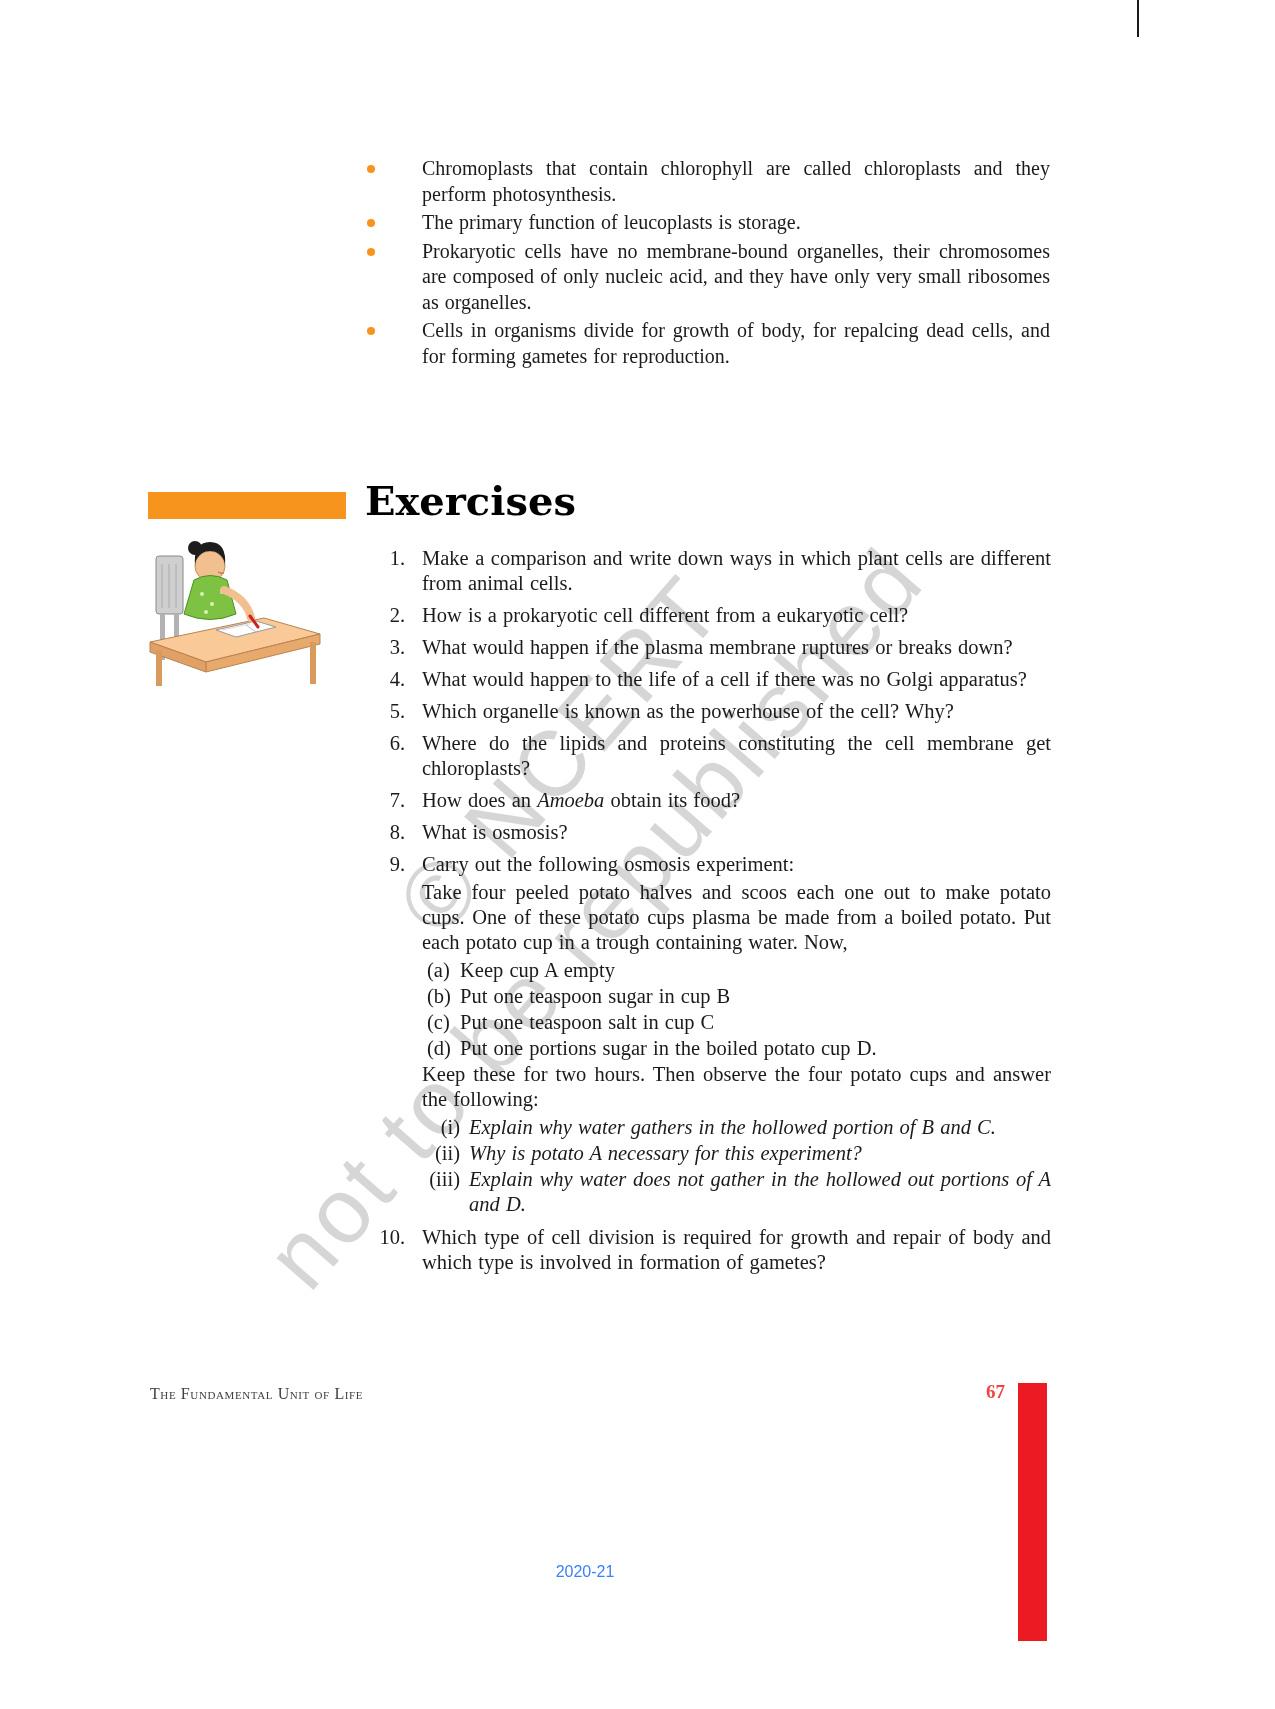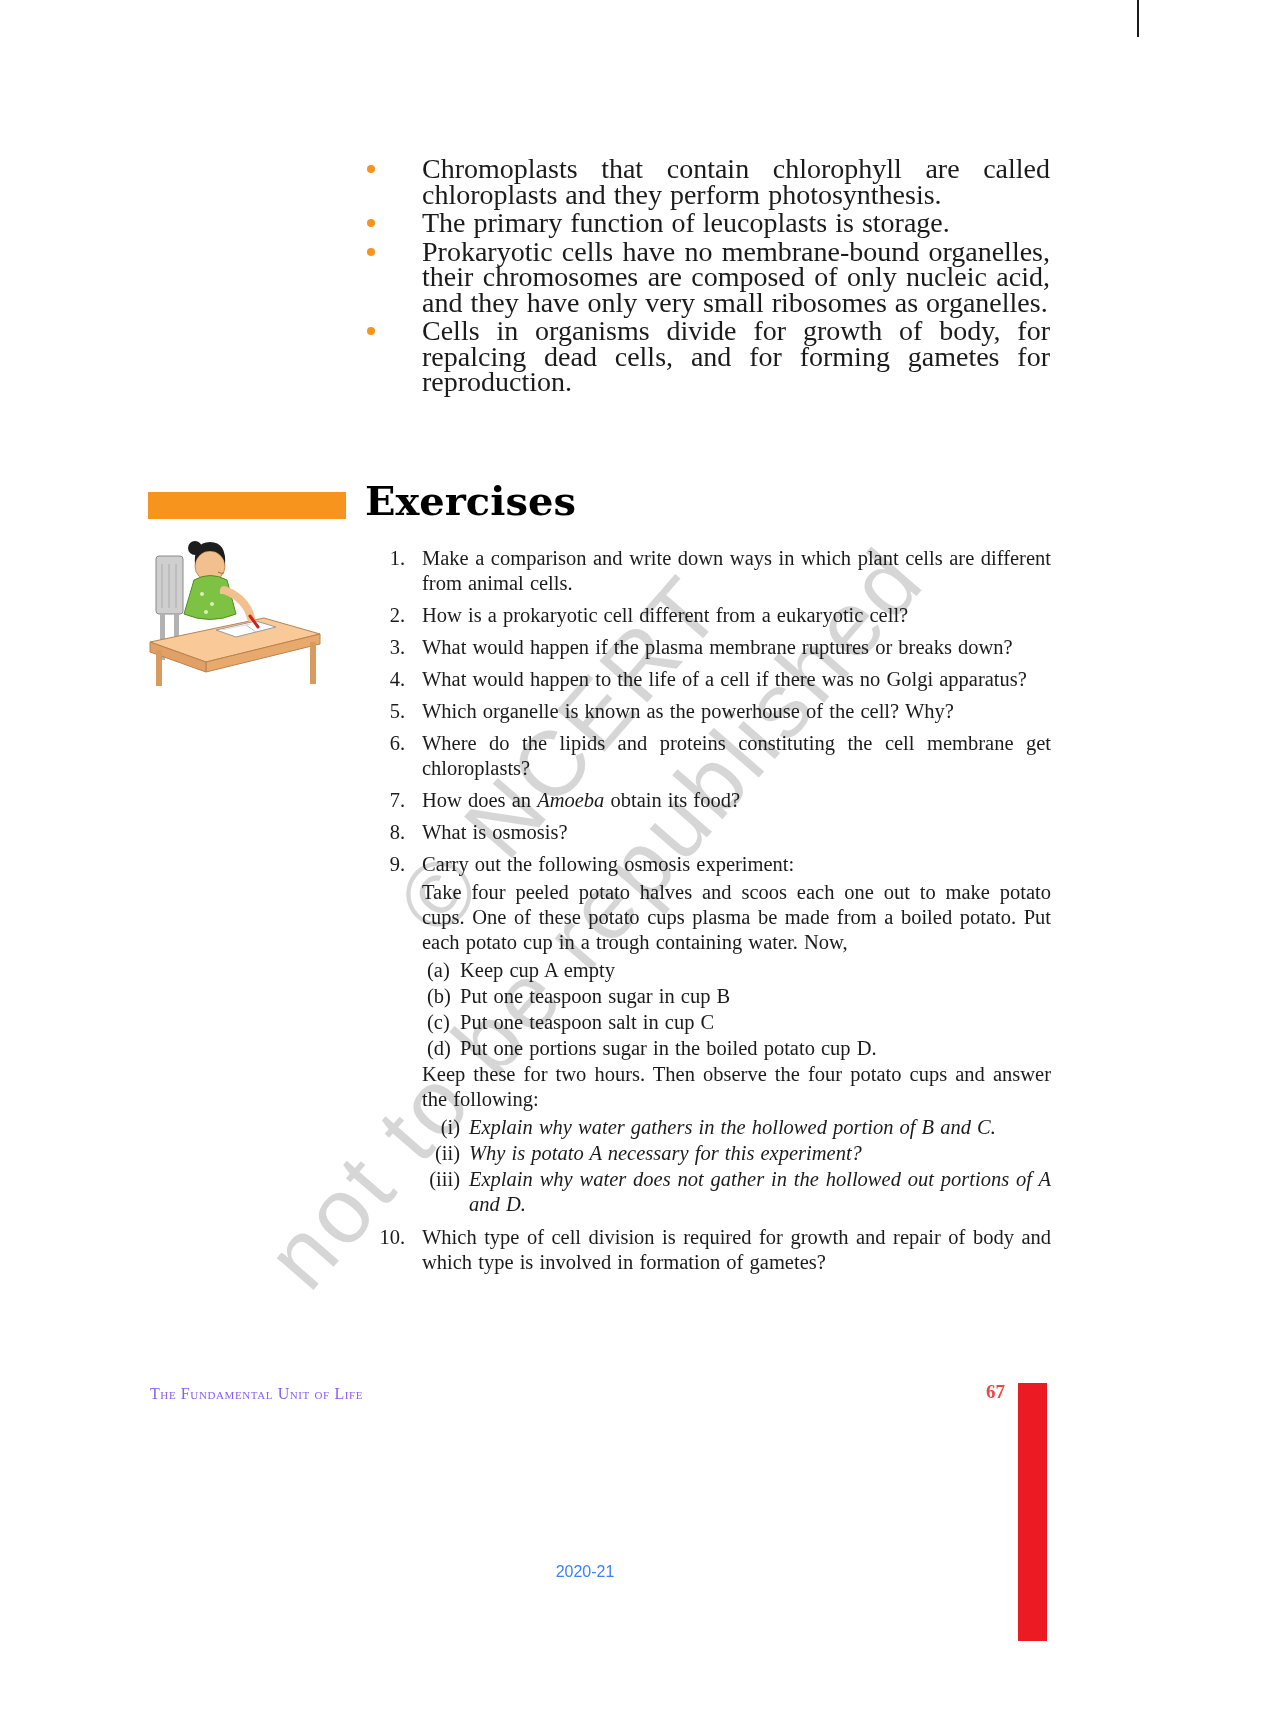--- a/index.html
+++ b/index.html
@@ -27,21 +27,21 @@
   .corner-mark { position:absolute; left:1137px; top:0; width:2px; height:37px; background:#1a1a1a; }
   
   .bullets { position:absolute; left:365px; top:156px; width:685px; }
   .bullet-item { position:relative; padding-left:57px; margin-bottom:3px; }
   .bullet-item .dot {
     position:absolute; left:2px; top:9px;
     width:8px; height:8px; border-radius:50%;
     background:#F7941D;
   }
   .body-text {
-    font-size:28px; line-height:25.5px;
+    font-size:20px; line-height:25.5px;
     text-align:justify; word-spacing:1px;
   }
   
   .ex-bar { position:absolute; left:148px; top:492px; width:198px; height:27px; background:#F7941D; }
   .ex-title {
     position:absolute; left:365px; top:477px;
     font-size:40px; font-weight:bold; color:#000000;
     font-family:"DejaVu Serif", serif;
   }
   
@@ -54,21 +54,21 @@
   .q-body p { margin:0 0 3px 0; text-align:justify; }
   .step { display:flex; padding-left:5px; margin-bottom:1px; }
   .step-label { flex:0 0 33px; }
   .step-text { flex:1; text-align:justify; }
   .obs { display:flex; margin-bottom:1px; }
   .obs-label { flex:0 0 38px; text-align:right; }
   .obs-text { flex:1; margin-left:9px; text-align:justify;font-style:italic; }
   
   .footer-title {
     position:absolute; left:150px; top:1385px;
-    font-size:16px; font-variant:small-caps; letter-spacing:0.6px; color:#8b5cf6;
+    font-size:16px; font-variant:small-caps; letter-spacing:0.6px; color:#404040;
   }
   .page-num { position:absolute; left:986px; top:1381px; font-size:19px; font-weight:bold; color:#ef4444; }
   .red-bar { position:absolute; left:1018px; top:1383px; width:29px; height:258px; background:#EC1B23; }
   .year {
     position:absolute; left:585px; top:1563px; transform:translateX(-50%);
     font-size:16px; font-family:"Liberation Sans", sans-serif; color:#3b82f6;
   }
 </style>
 </head>
 <body>

